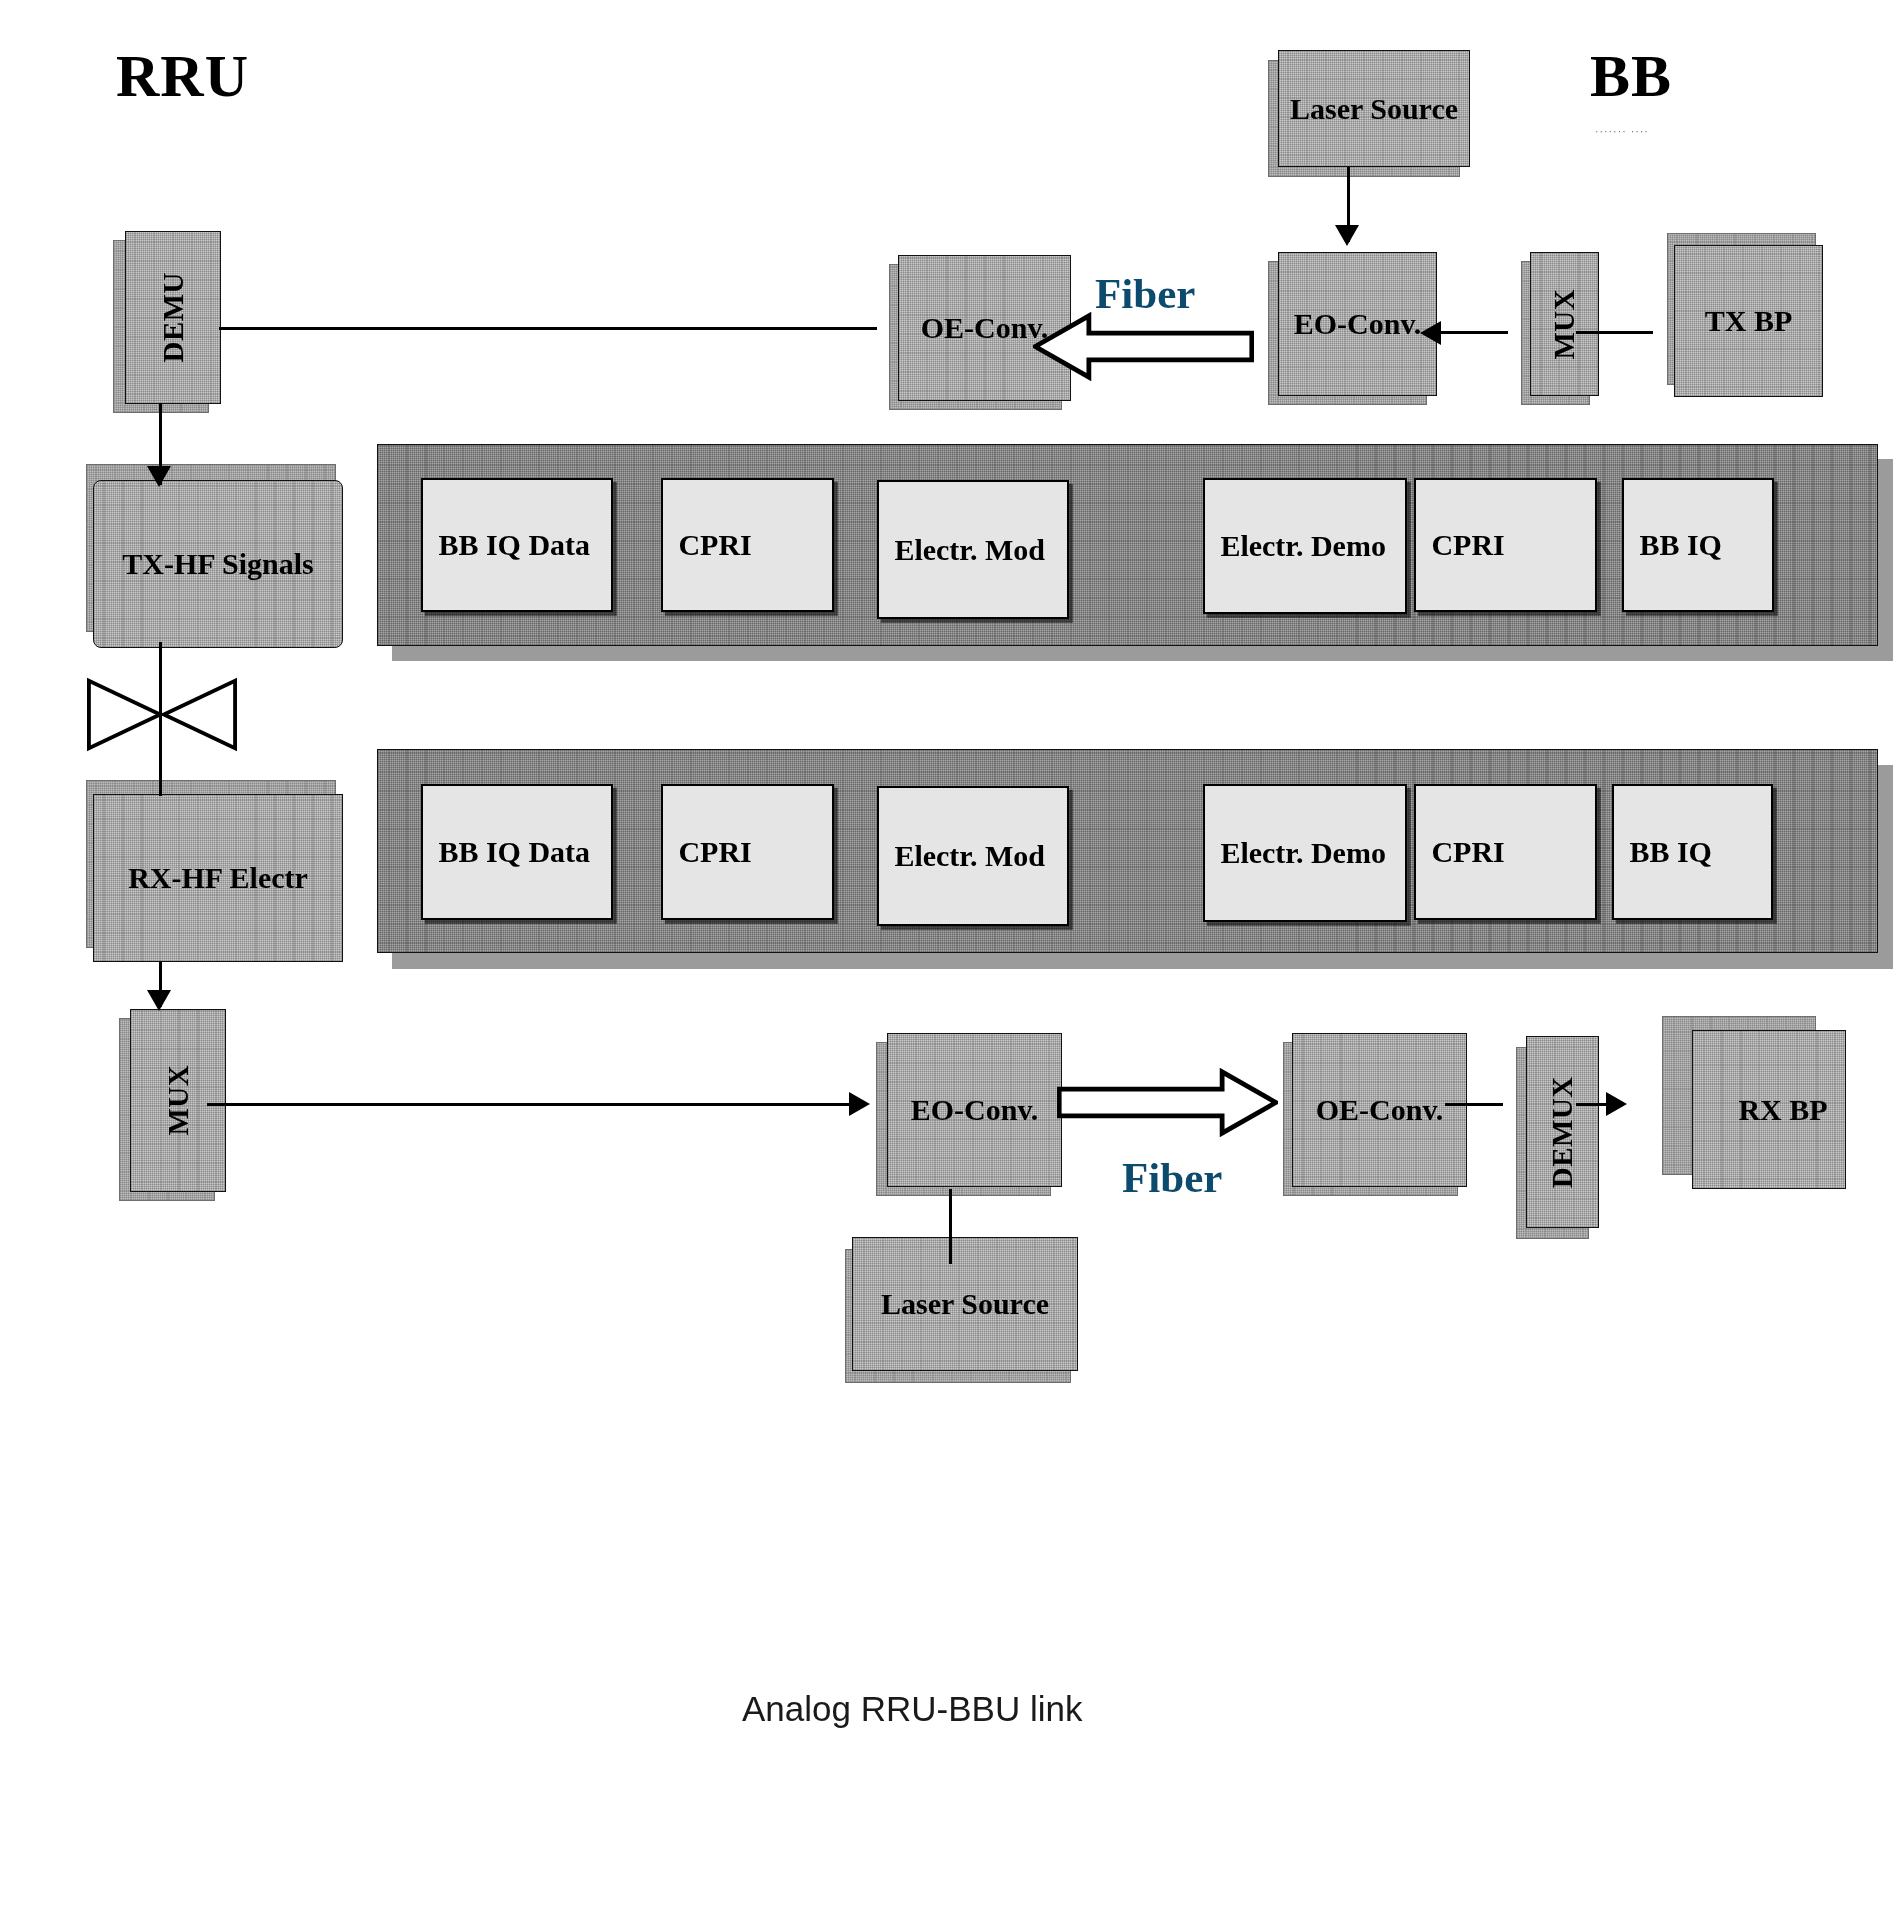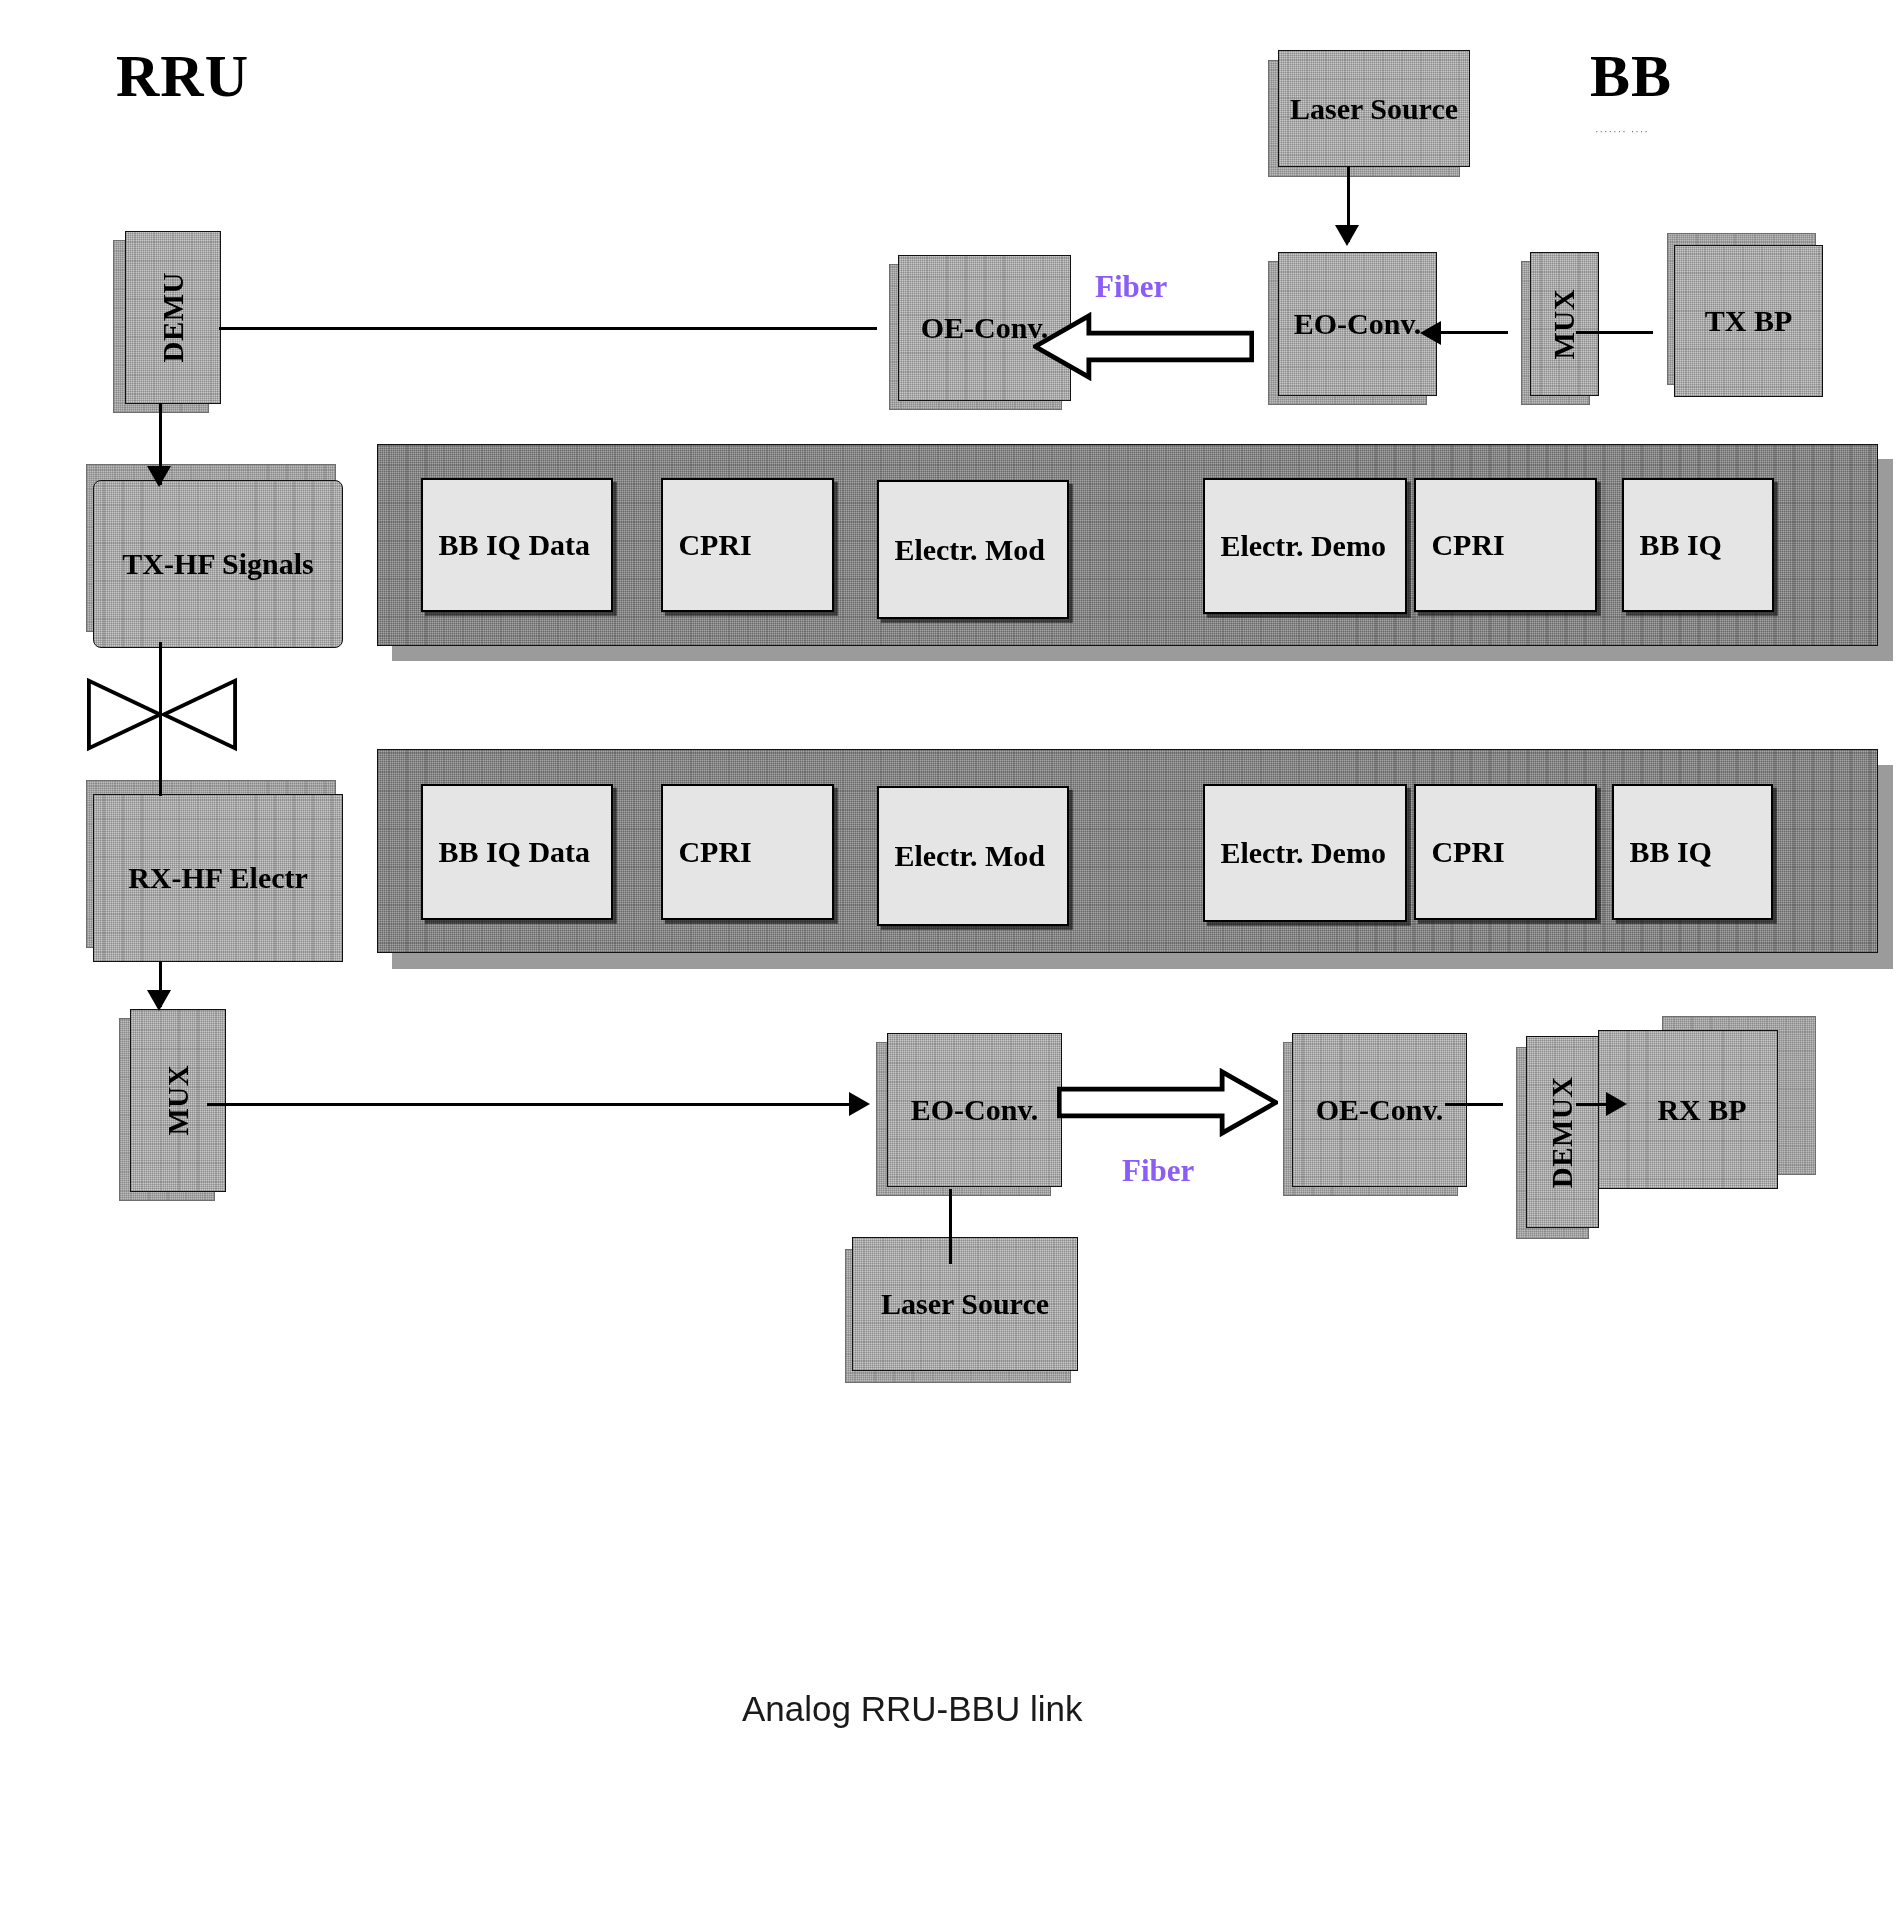--- a/index.html
+++ b/index.html
@@ -120,22 +120,22 @@
   
   .block-arrow { z-index: 8; }
   .block-arrow svg { display: block; }
 
   
   .bowtie { z-index: 8; }
   .bowtie svg { display: block; }
 
   .fiber-label {
     font-weight: bold;
-    font-size: 31px;
-    color: #8b5cf6;
+    font-size: 43px;
+    color: #0c4a6e;
     white-space: nowrap;
     z-index: 9;
   }
 
   .caption {
     font-family: "Liberation Sans", "DejaVu Sans", sans-serif;
     font-size: 35px;
     color: #1a1a1a;
     white-space: nowrap;
     font-weight: normal;
@@ -299,21 +299,21 @@
 
   <div class="abs gshadow" style="left:1516px; top:1047px; width:73px; height:192px;"></div>
   <div class="abs gbox vert" style="left:1502px; top:1036px; width:73px; height:192px;">
     <span class="vtxt">DEMUX</span>
   </div>
 
   <div class="abs hline" style="left:1576px; top:1103px; width:46px;"></div>
   <div class="abs ahead right" style="left:1606px; top:1092px;"></div>
 
   <div class="abs gshadow" style="left:1662px; top:1016px; width:154px; height:159px;"></div>
-  <div class="abs gbox" style="left:1574px; top:1030px; width:180px; height:159px;padding-left:28px;">
+  <div class="abs gbox" style="left:1668px; top:1030px; width:154px; height:159px;padding-left:28px;">
     <span>RX BP</span>
   </div>
 
   <div class="abs vline" style="left:949px; top:1189px; height:75px;"></div>
 
   <div class="abs gshadow" style="left:845px; top:1249px; width:226px; height:134px;"></div>
   <div class="abs gbox" style="left:828px; top:1237px; width:226px; height:134px;">
     <span>Laser Source</span>
   </div>
 

